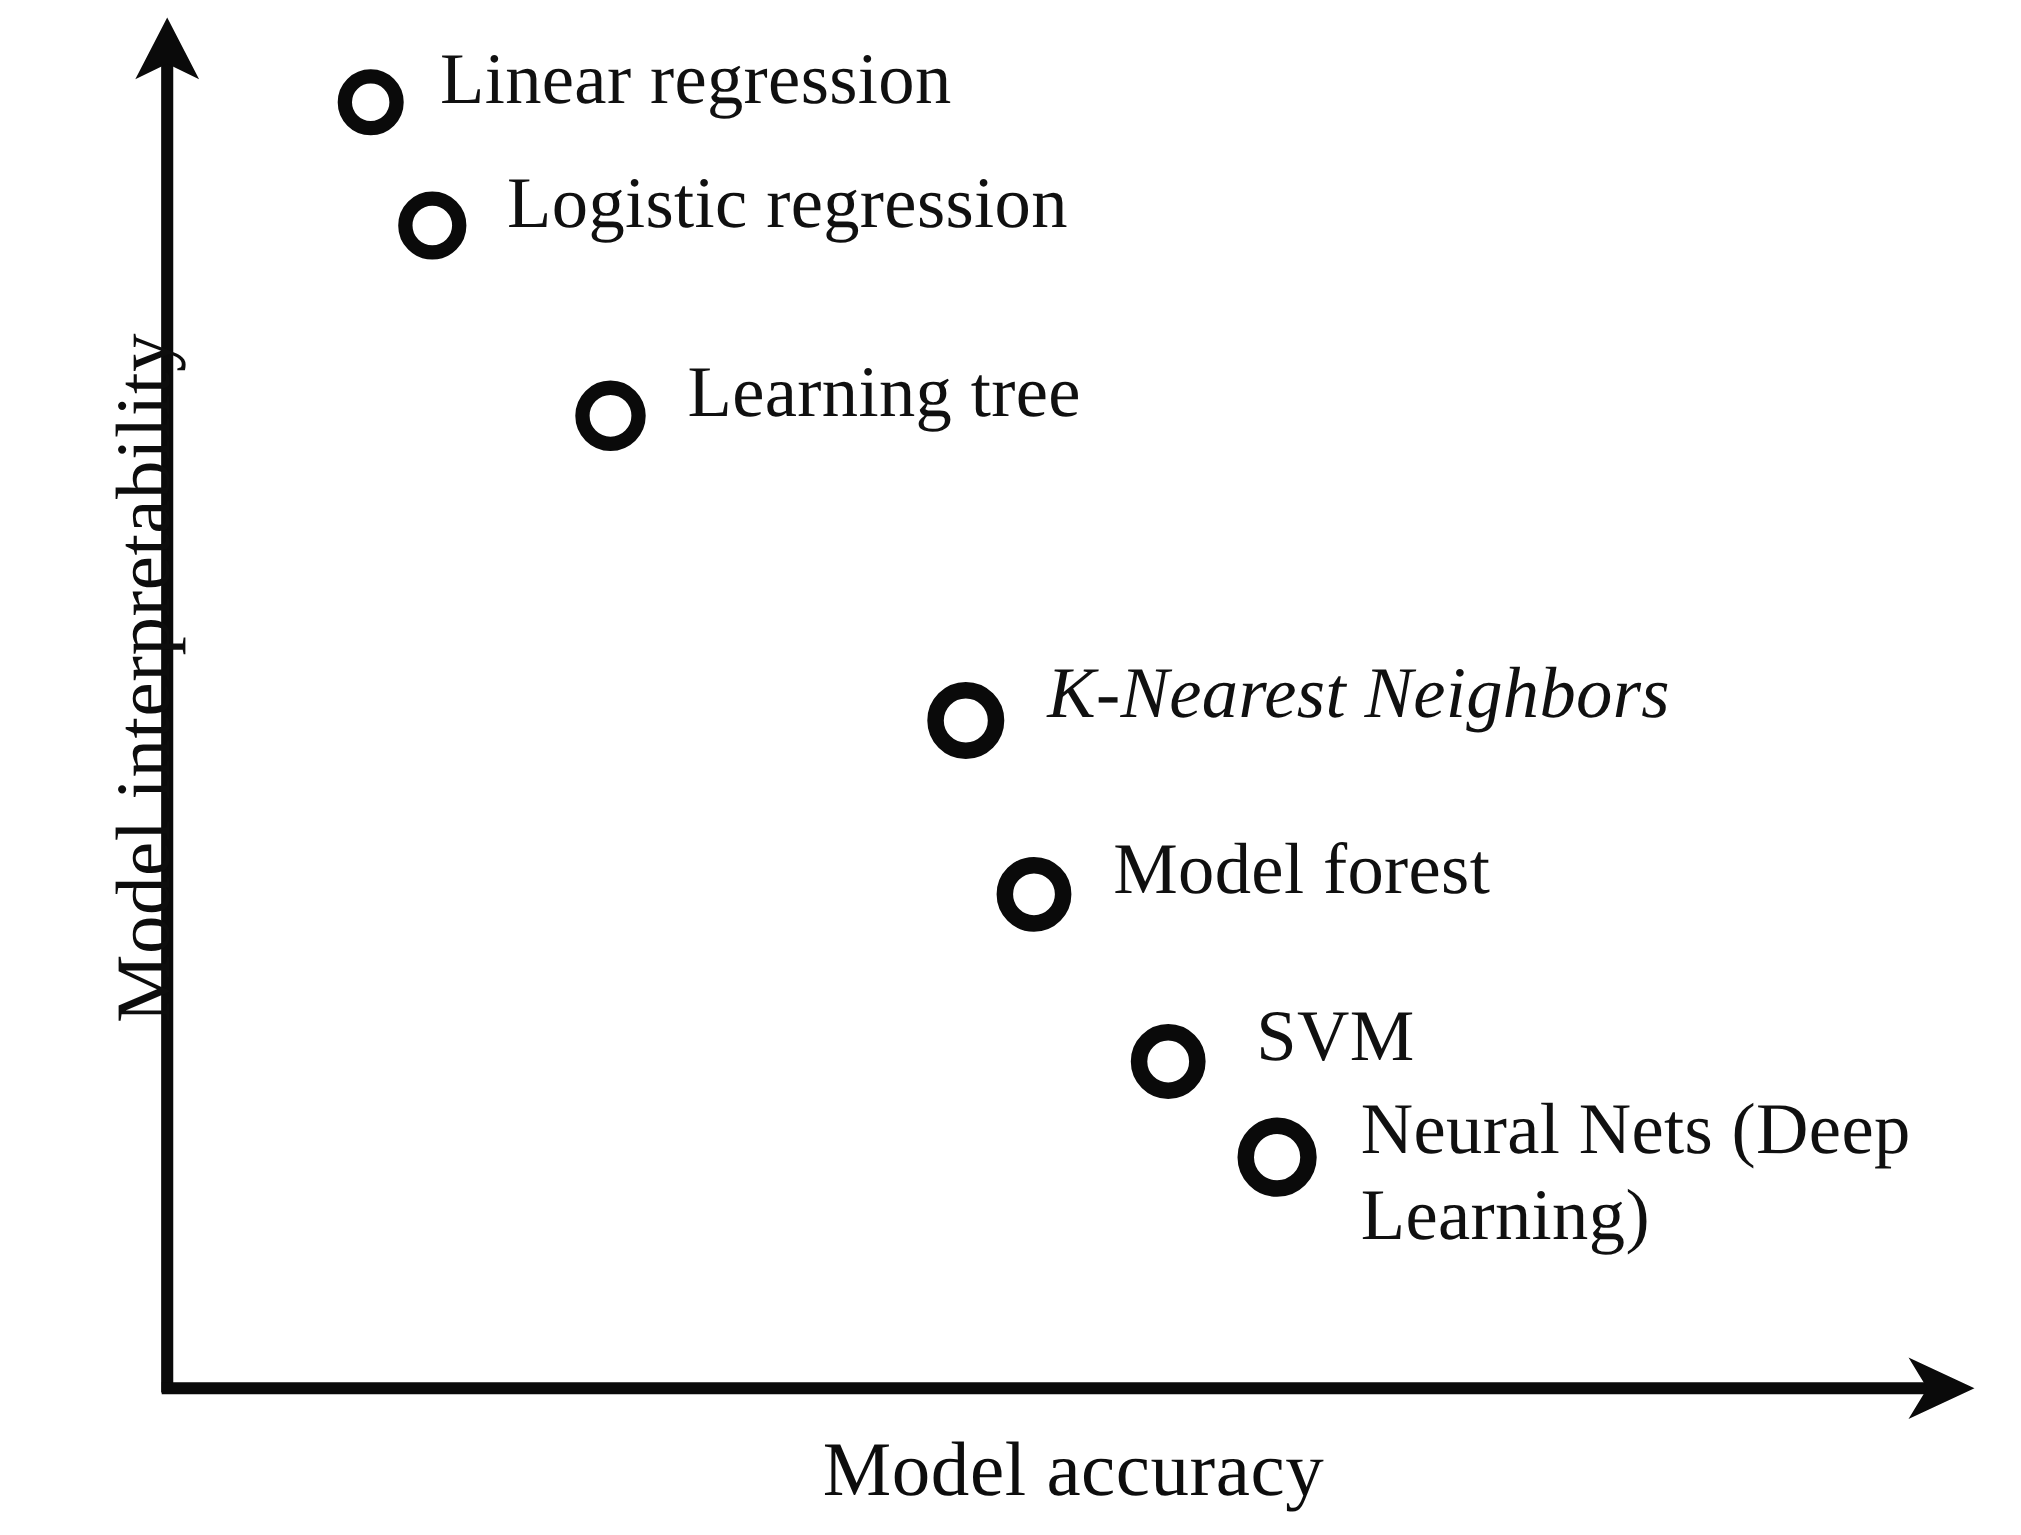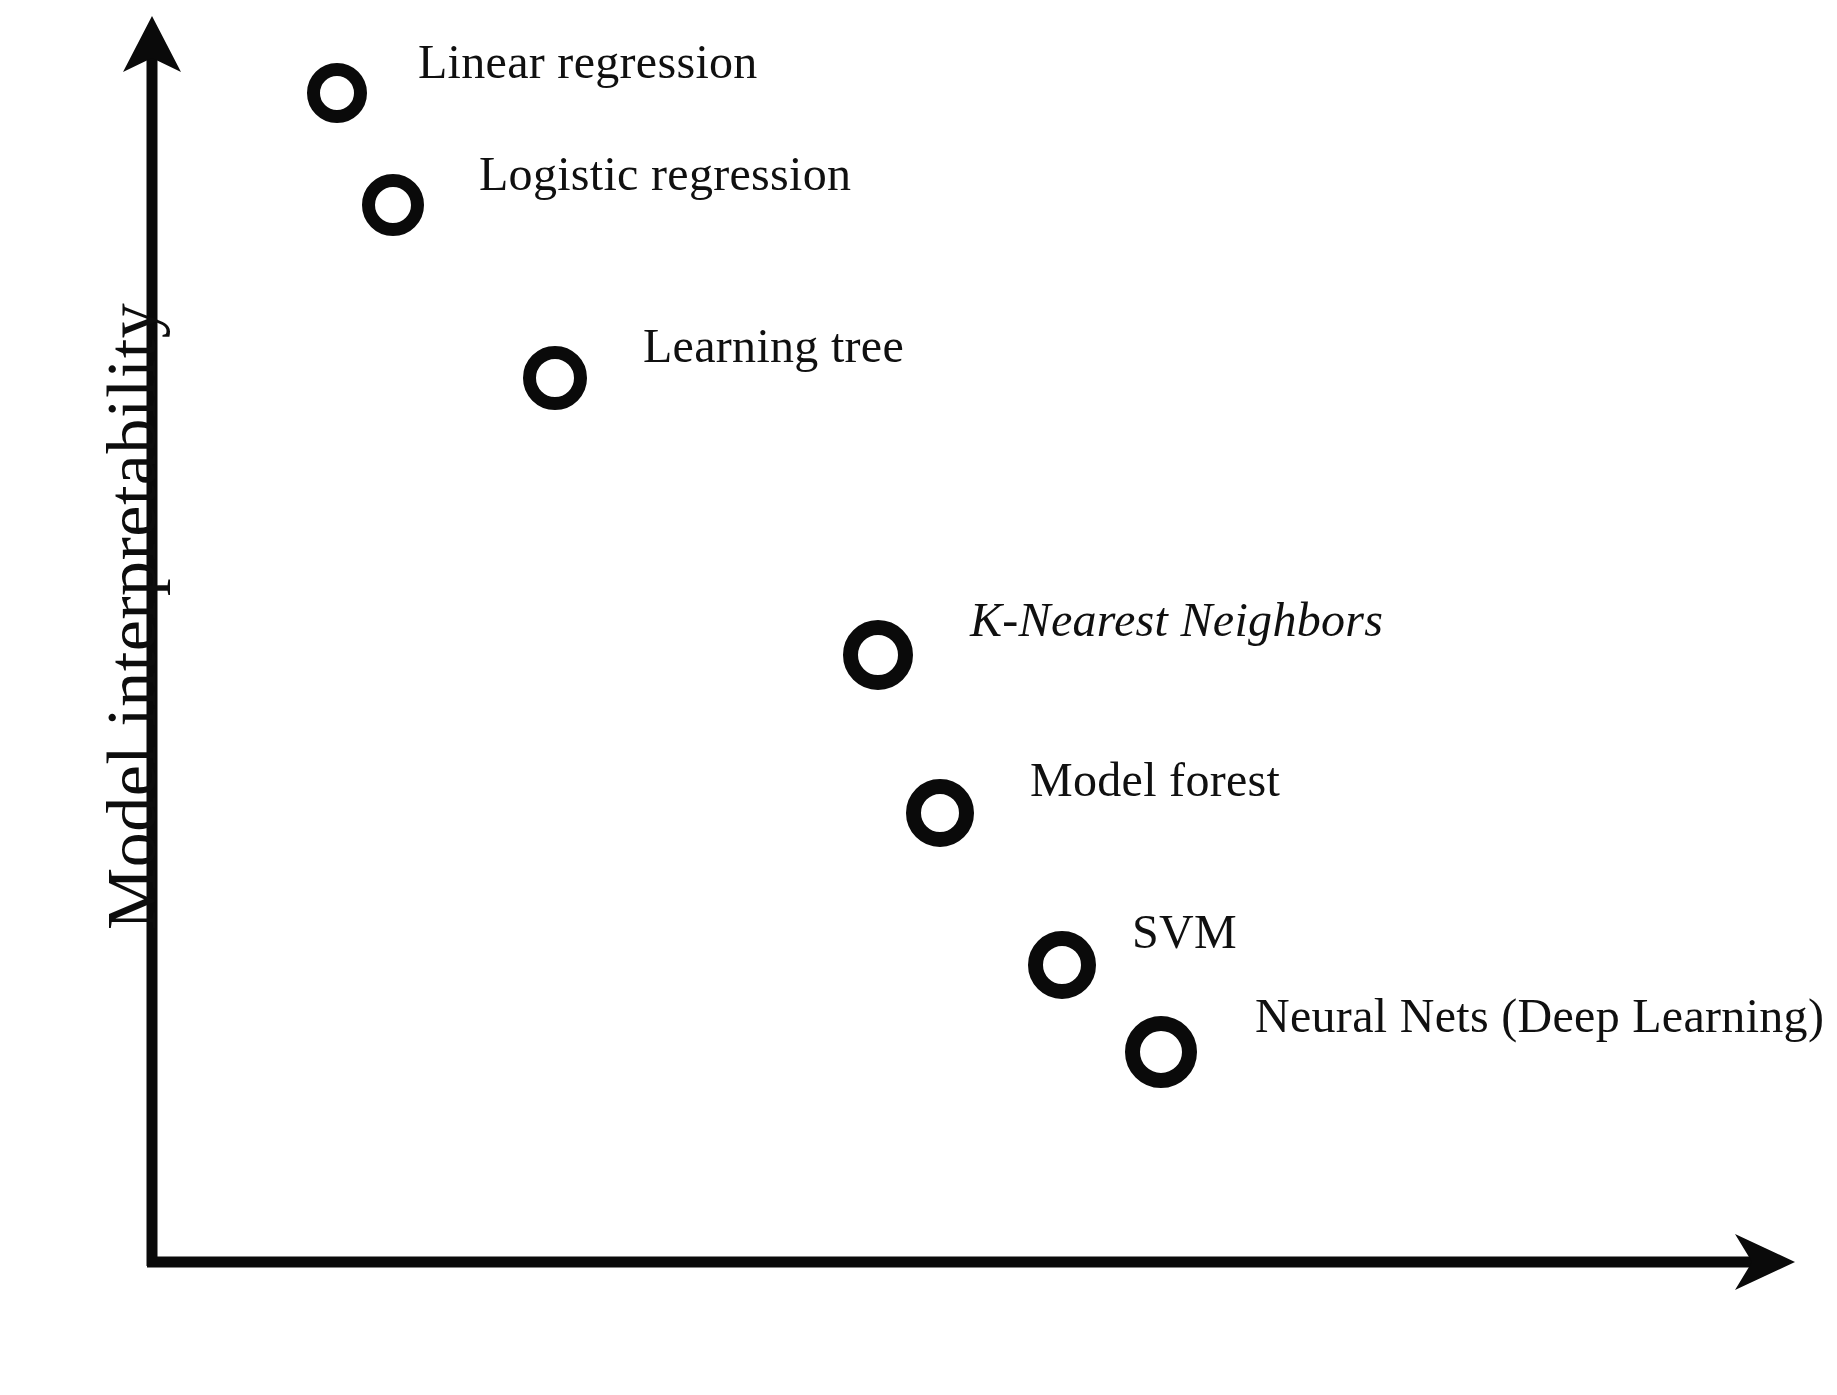--- a/index.html
+++ b/index.html
@@ -59,25 +59,24 @@
     position: absolute;
     border-style: solid;
     border-color: #0a0a0a;
     border-radius: 50%;
     box-sizing: border-box;
     background: transparent;
   }
   .point-label {
     position: absolute;
     font-family: "Liberation Serif", "DejaVu Serif", serif;
-    font-size: 48px;
+    font-size: 66px;
     line-height: 1.18;
     color: #101010;
     letter-spacing: 0.3px;
-    margin-left: 18px;
   }
   .nowrap { white-space: nowrap; }
   .wrap { white-space: normal; }
 </style>
 </head>
 <body>
 
 <div id="canvas">
 
   <svg id="axes-svg" viewBox="0 0 1837 1395">
@@ -86,20 +85,21 @@
 
     <polygon points="152,16 181,72 152,58 123,72" fill="#0a0a0a"></polygon>
 
     <line x1="147" y1="1262" x2="1770" y2="1262" stroke="#0a0a0a" stroke-width="11" stroke-linecap="butt"></line>
 
     <polygon points="1795,1262 1735,1234 1752,1262 1735,1290" fill="#0a0a0a"></polygon>
   </svg>
 
   <div class="axis-title" id="y-axis-title">Model interpretability</div>
 
+  <div class="axis-title" id="x-axis-title">Model accuracy</div>
 
   <div id="points-layer">
       <div class="point" style="left: 0px; top: 0px;">
         <span class="point-marker" style="left: 307px; top: 63px; width: 60px; height: 60px; border-width: 13px; border-color: rgb(10, 10, 10);"></span>
         <span class="point-label nowrap" style="left: 400px; top: 34px;">Linear regression</span>
       </div>
       <div class="point" style="left: 0px; top: 0px;">
         <span class="point-marker" style="left: 362px; top: 174px; width: 62px; height: 62px; border-width: 13px; border-color: rgb(10, 10, 10);"></span>
         <span class="point-label nowrap" style="left: 461px; top: 146px;">Logistic regression</span>
       </div>
@@ -110,21 +110,21 @@
       <div class="point" style="left: 0px; top: 0px;">
         <span class="point-marker" style="left: 843px; top: 620px; width: 70px; height: 70px; border-width: 15px; border-color: rgb(10, 10, 10);"></span>
         <span class="point-label nowrap" style="left: 952px; top: 592px; font-style: italic;">K-Nearest Neighbors</span>
       </div>
       <div class="point" style="left: 0px; top: 0px;">
         <span class="point-marker" style="left: 906px; top: 779px; width: 68px; height: 68px; border-width: 15px; border-color: rgb(10, 10, 10);"></span>
         <span class="point-label nowrap" style="left: 1012px; top: 752px;">Model forest</span>
       </div>
       <div class="point" style="left: 0px; top: 0px;">
         <span class="point-marker" style="left: 1028px; top: 931px; width: 68px; height: 68px; border-width: 15px; border-color: rgb(10, 10, 10);"></span>
-        <span class="point-label nowrap" style="left: 1114px; top: 904px;">SVM</span>
+        <span class="point-label nowrap" style="left: 1142px; top: 904px;">SVM</span>
       </div>
       <div class="point" style="left: 0px; top: 0px;">
         <span class="point-marker" style="left: 1125px; top: 1016px; width: 72px; height: 72px; border-width: 15px; border-color: rgb(10, 10, 10);"></span>
         <span class="point-label wrap" style="left: 1237px; top: 988px; width: 610px;">Neural Nets (Deep Learning)</span>
       </div>
     </div>
 
 </div>
 
 </body></html>

